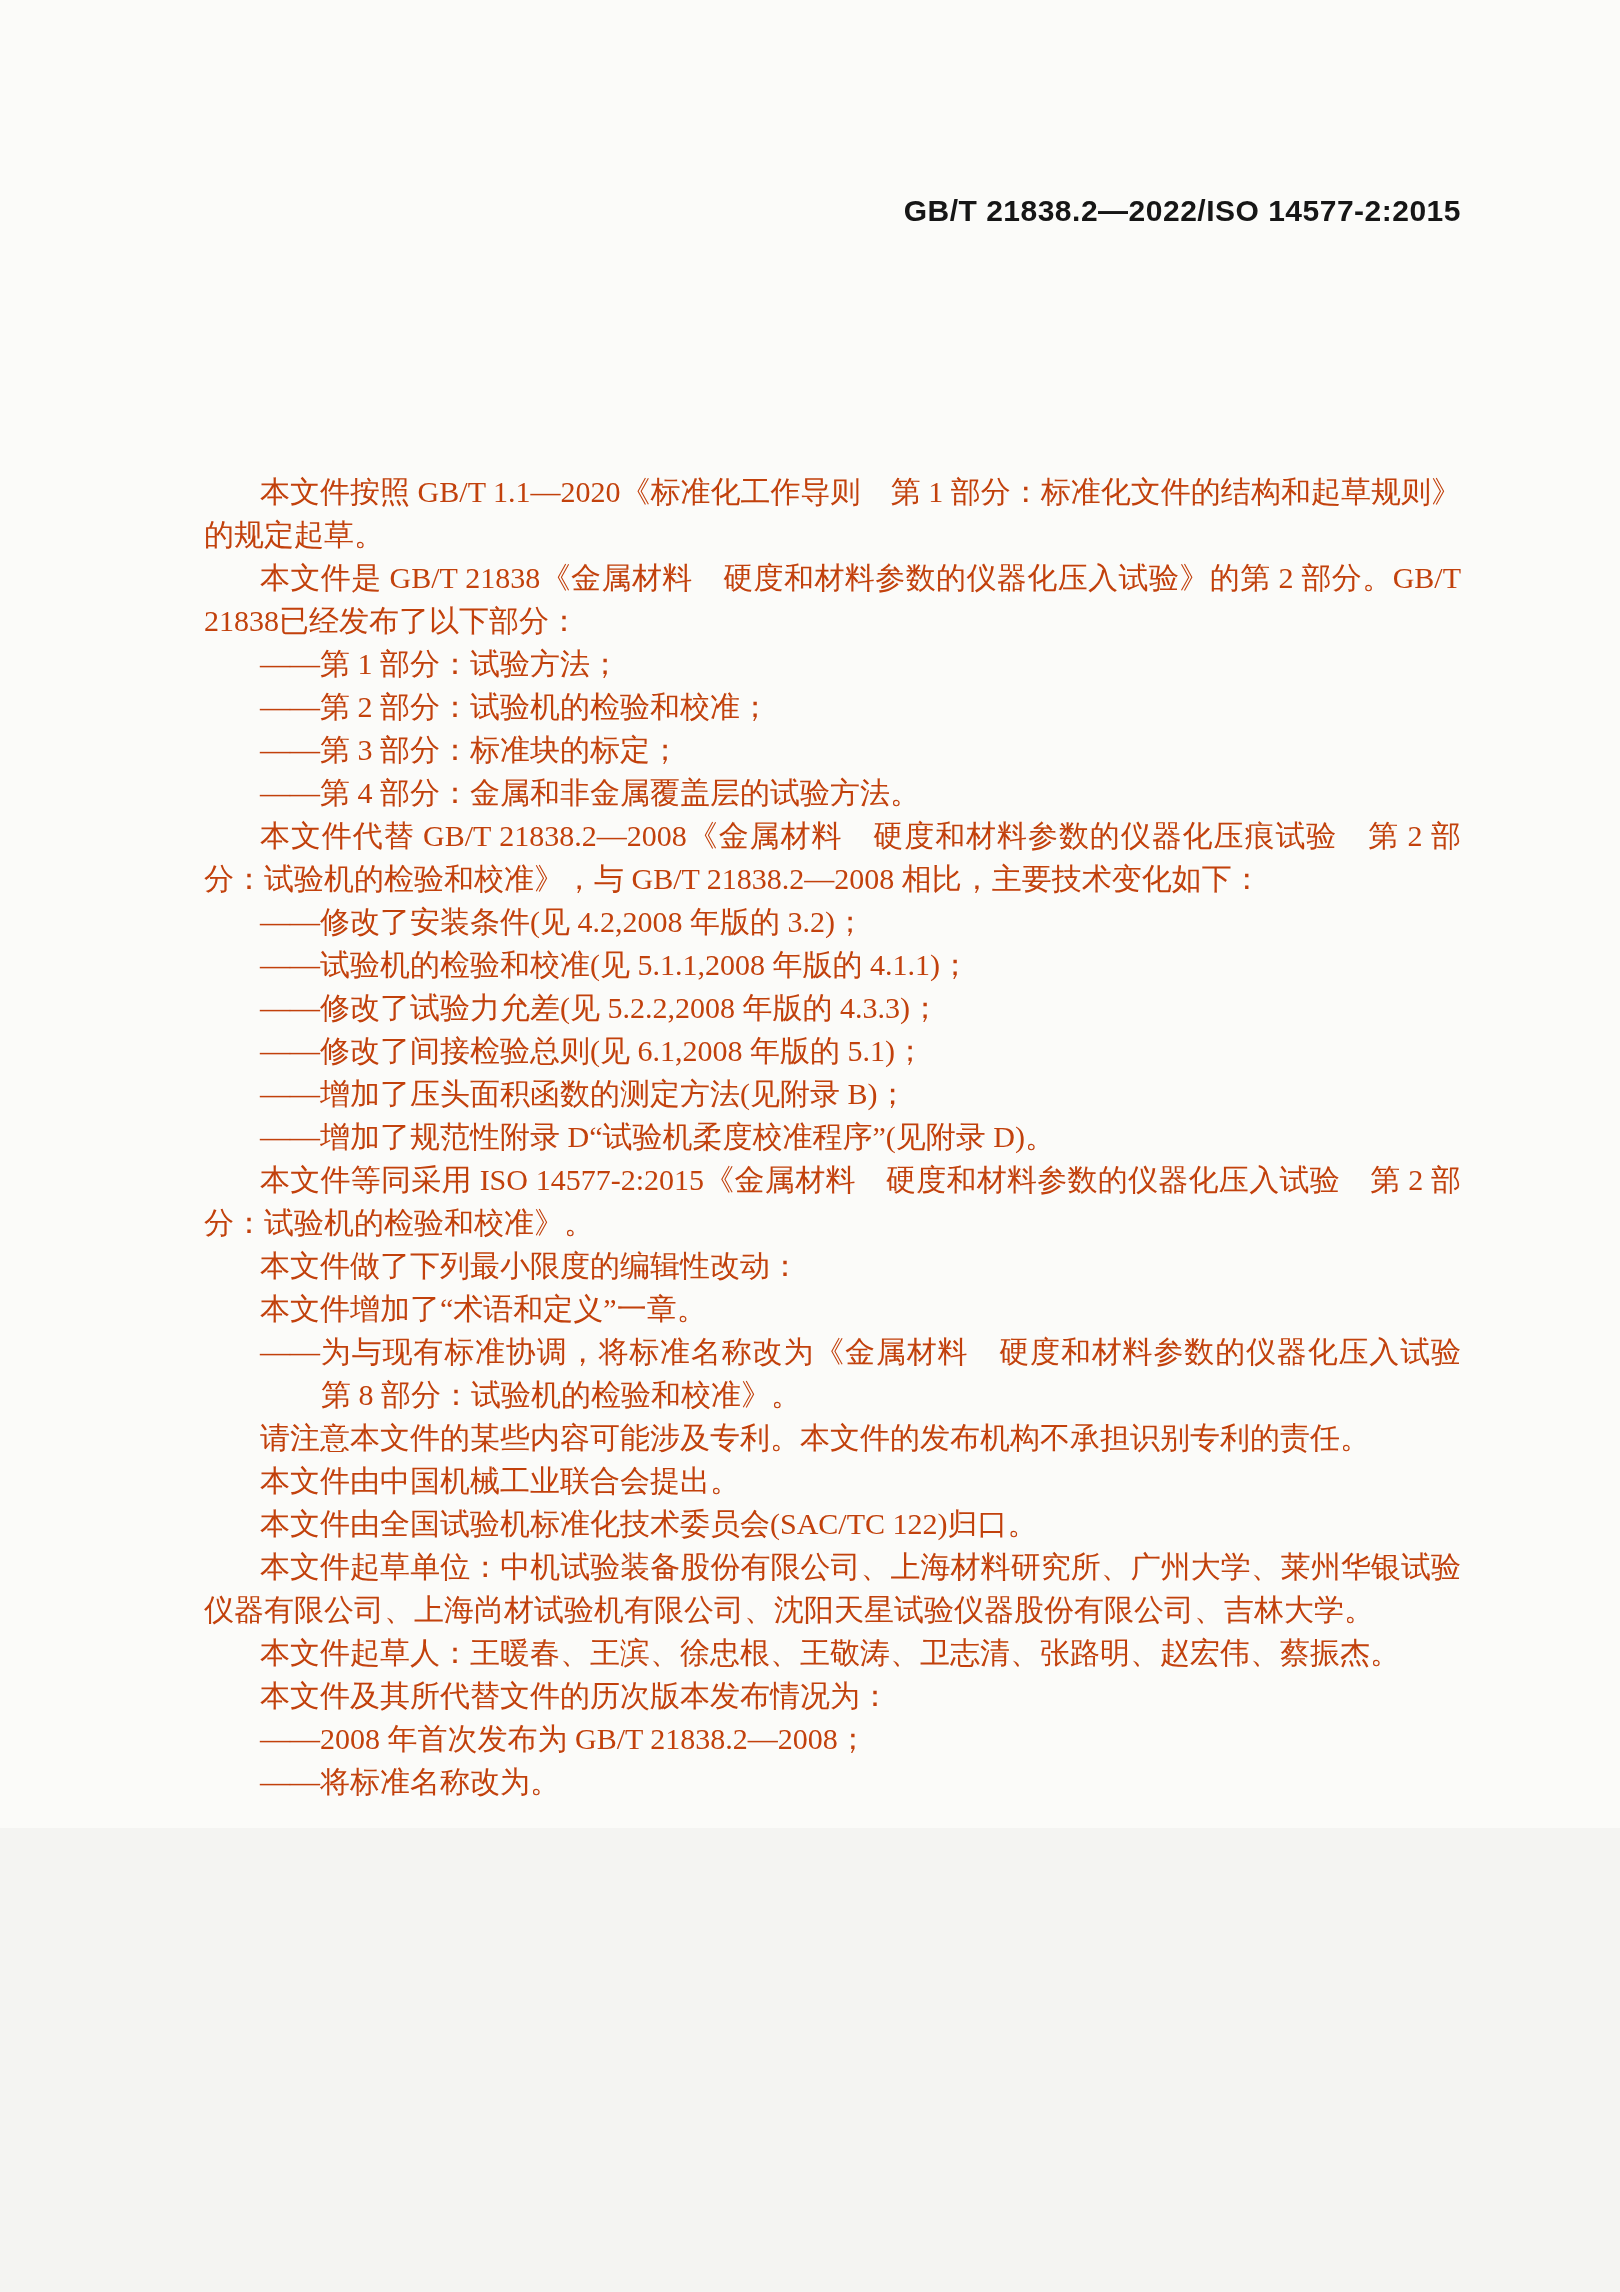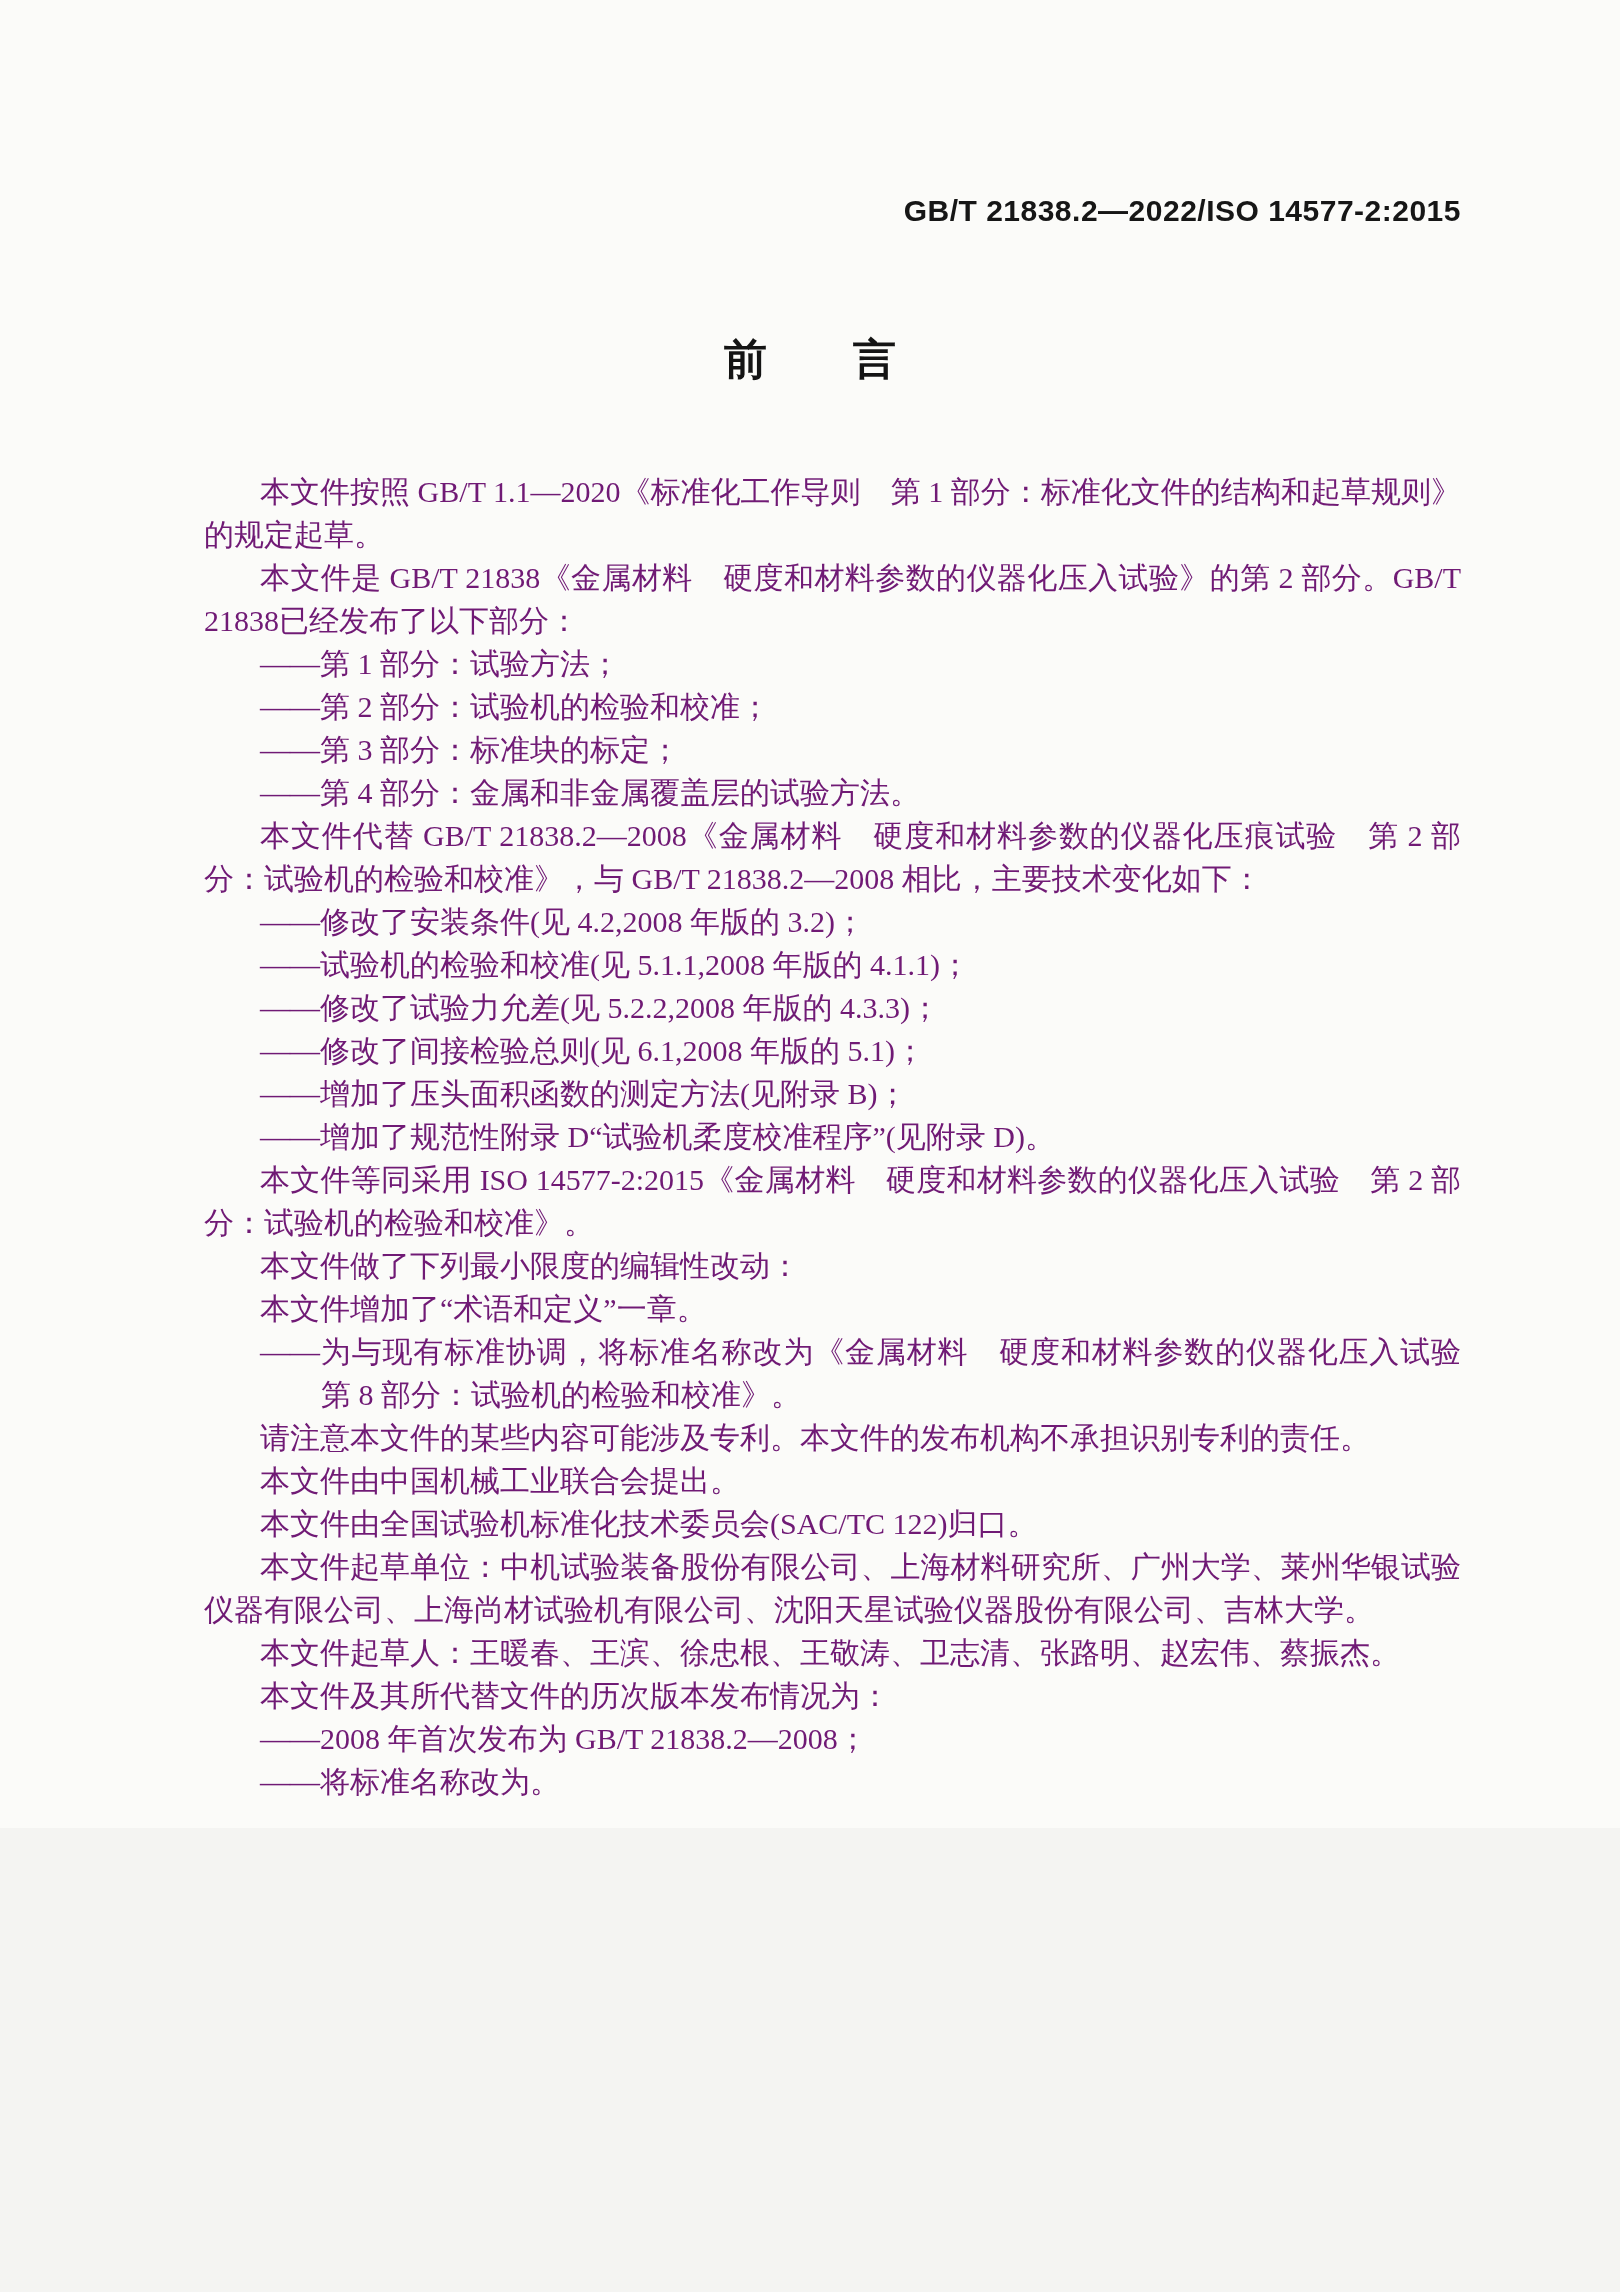--- a/index.html
+++ b/index.html
@@ -39,21 +39,21 @@
     color:#141414;
   }
   .content{
     position:absolute;
     top:470px;
     left:204px;
     width:1257px;
     font-size:30px;
     line-height:43px;
     text-align:justify;
-    color:#701a75;
+    color:#c2410c;
   }
   .para{margin:0;}
   .para.indent{text-indent:56px;}
   .para.dash{padding-left:117px;text-indent:-61px;}
   .page-number{
     position:absolute;
     top:2115px;
     left:1380px;
     width:78px;
     text-align:center;
@@ -61,21 +61,20 @@
     font-size:29px;
     color:#222;
   }
 </style>
 </head>
 <body>
 
 <div class="page">
   <div class="std-header">GB/T 21838.2—2022/ISO 14577-2:2015</div>
 
-  <h1 class="doc-title">前　　言</h1>
 
   <div class="content">
       <p class="para indent">本文件按照 GB/T 1.1—2020《标准化工作导则　第 1 部分：标准化文件的结构和起草规则》的规定起草。</p>
       <p class="para indent">本文件是 GB/T 21838《金属材料　硬度和材料参数的仪器化压入试验》的第 2 部分。GB/T 21838已经发布了以下部分：</p>
       <p class="para dash">——第 1 部分：试验方法；</p>
       <p class="para dash">——第 2 部分：试验机的检验和校准；</p>
       <p class="para dash">——第 3 部分：标准块的标定；</p>
       <p class="para dash">——第 4 部分：金属和非金属覆盖层的试验方法。</p>
       <p class="para indent">本文件代替 GB/T 21838.2—2008《金属材料　硬度和材料参数的仪器化压痕试验　第 2 部分：试验机的检验和校准》，与 GB/T 21838.2—2008 相比，主要技术变化如下：</p>
       <p class="para dash">——修改了安装条件(见 4.2,2008 年版的 3.2)；</p>

